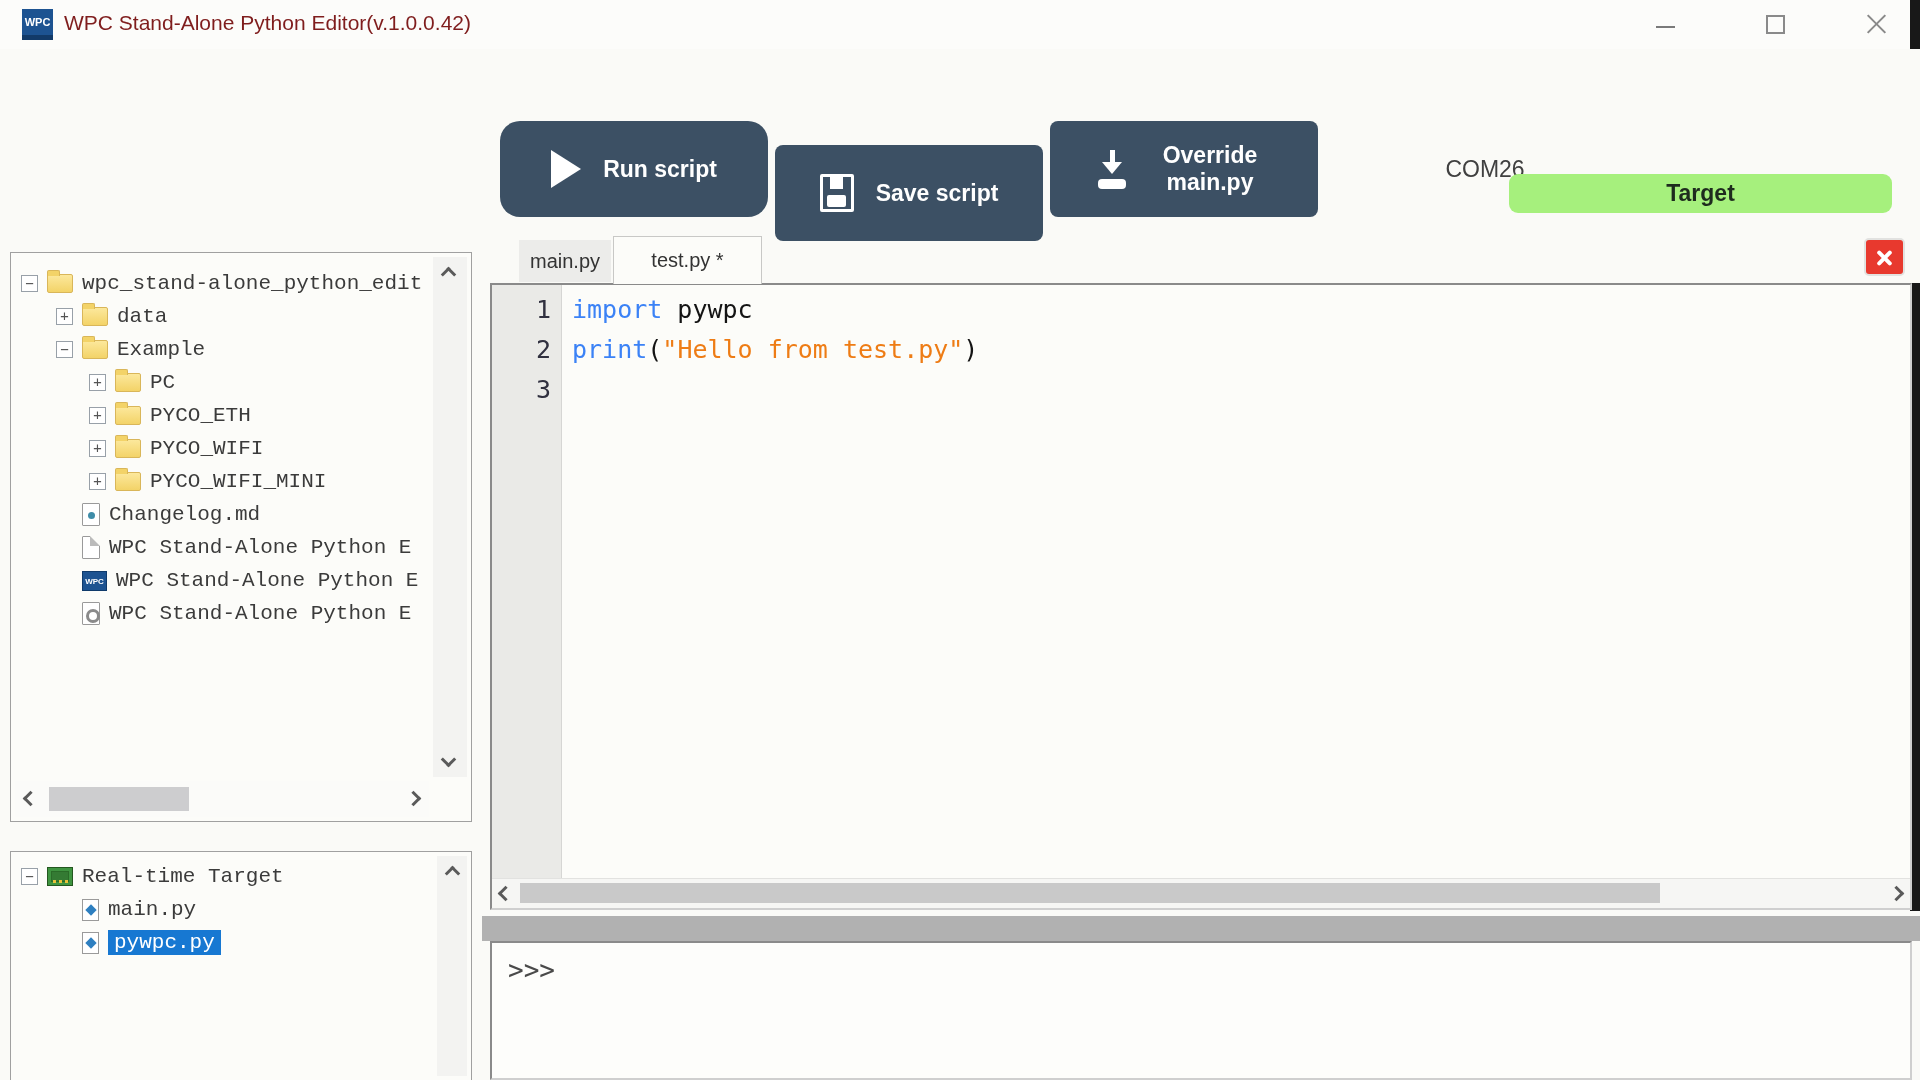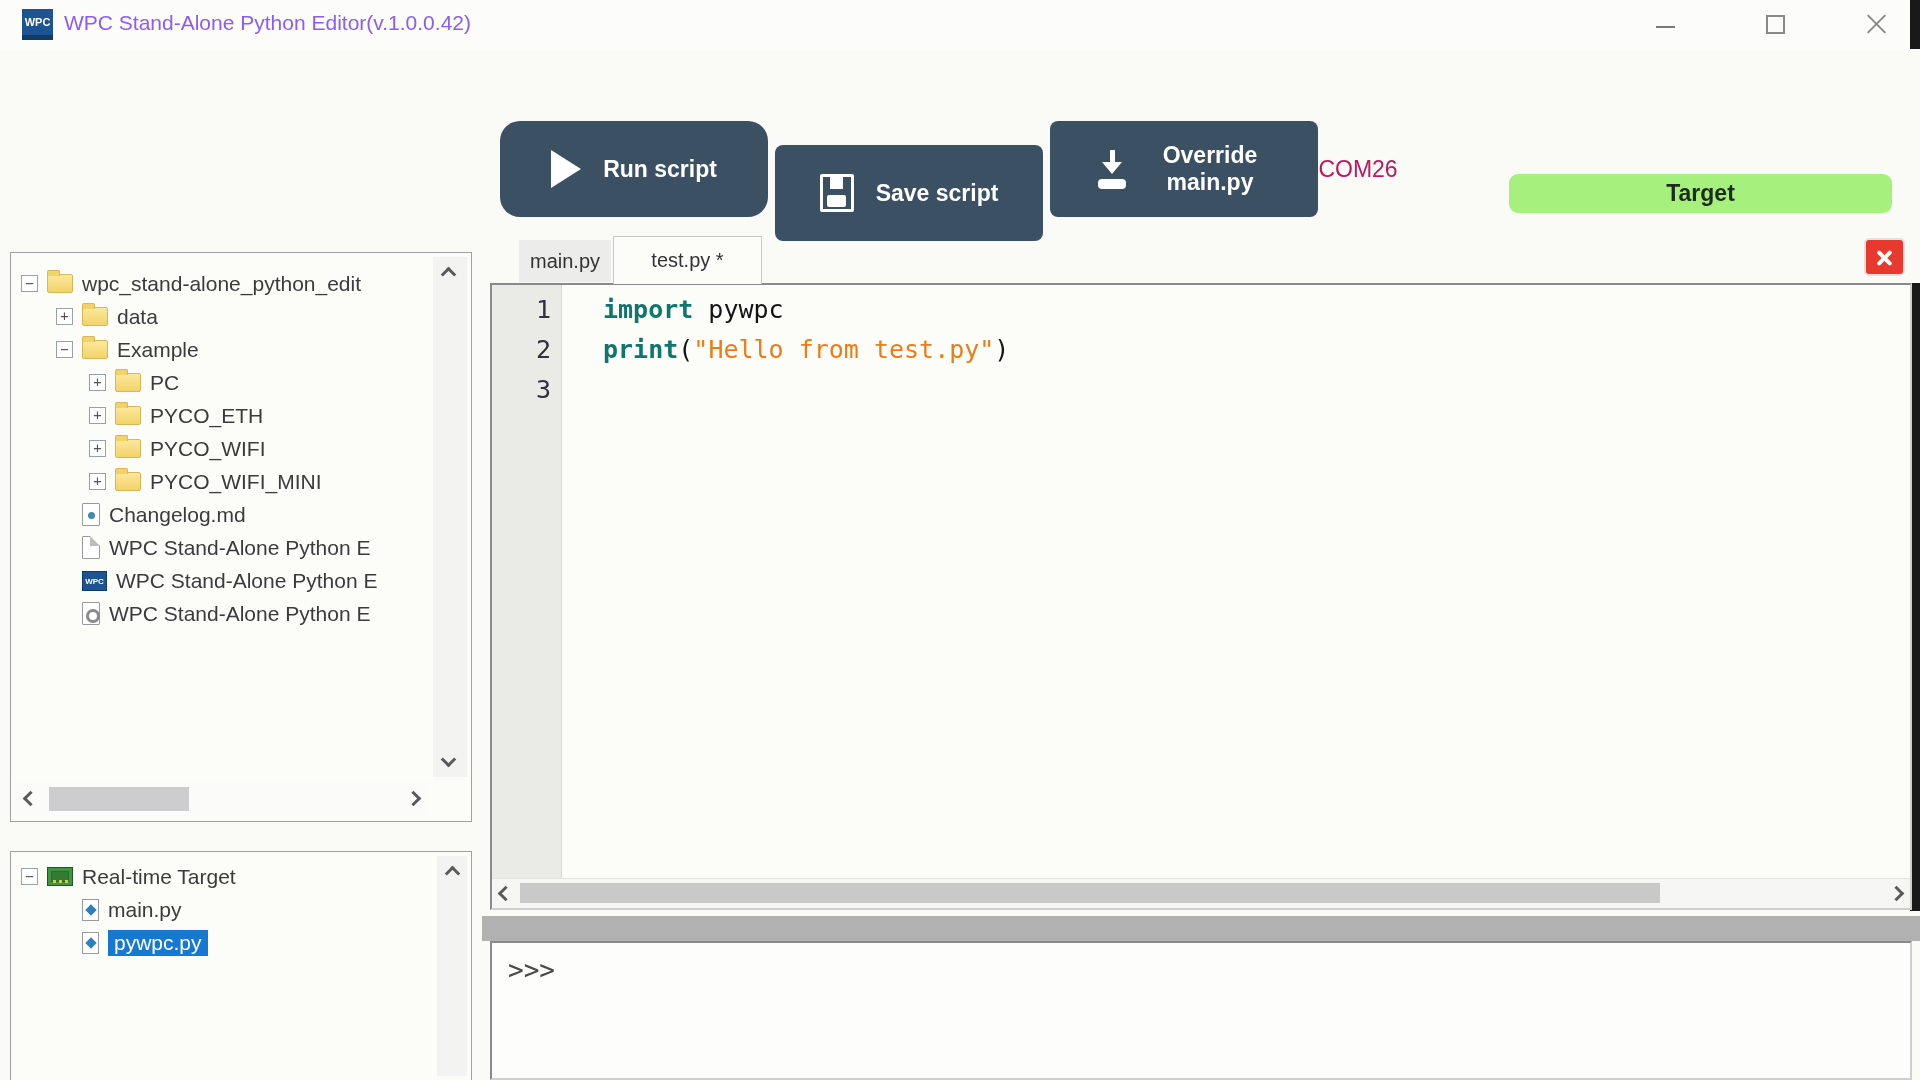--- a/index.html
+++ b/index.html
@@ -5,21 +5,21 @@
   * { margin:0; padding:0; box-sizing:border-box; }
   html,body { width:1920px; height:1080px; overflow:hidden; }
   body { font-family:"Liberation Sans", sans-serif; background:#fafaf7; position:relative; }
   #app { position:absolute; inset:0; }
 
   
   .titlebar { position:absolute; left:0; top:0; width:1920px; height:49px; background:#fcfcfa; }
   .app-icon { position:absolute; left:22px; top:9px; width:31px; height:31px; background:#1d5391;
               color:#fff; font-weight:bold; font-size:11px; line-height:26px; text-align:center;
               border-bottom:5px solid #123a68; }
-  .title-text { position:absolute; left:64px; top:11px; font-size:21px; color:#8b5cf6; }
+  .title-text { position:absolute; left:64px; top:11px; font-size:21px; color:#7f1d1d; }
   .win-btn { position:absolute; top:0; width:56px; height:49px; }
   .win-min  { left:1638px; } .win-max { left:1748px; } .win-close { left:1848px; }
   .glyph-min { position:absolute; left:18px; top:26px; width:19px; height:2px; background:#7a7a7a; }
   .glyph-max { position:absolute; left:18px; top:15px; width:19px; height:19px; border:2px solid #8a8a8a; }
   .glyph-x1, .glyph-x2 { position:absolute; left:16px; top:23px; width:25px; height:2px; background:#8a8a8a; }
   .glyph-x1 { transform:rotate(45deg); } .glyph-x2 { transform:rotate(-45deg); }
 
   
   .menubar { position:absolute; left:0; top:49px; width:1920px; height:46px; background:#f1f1ee;
              display:flex; align-items:center; gap:36px; padding-left:18px; }
@@ -48,21 +48,21 @@
 
   
   .panel-tree { left:10px; top:252px; width:462px; height:570px; }
   .panel-target { left:10px; top:851px; width:462px; height:229px; border-bottom:none; }
   .tree-rows { position:absolute; left:0; top:14px; right:42px; overflow:hidden; }
   .panel-target .tree-rows { top:8px; }
   .trow { height:33px; display:flex; align-items:center; gap:9px; white-space:nowrap; }
   .exp { flex:0 0 17px; width:17px; height:17px; border:1px solid #98a0a8; background:#fff;
          color:#555; font-size:14px; line-height:14px; text-align:center; font-family:"DejaVu Sans Mono",monospace; }
   .exp.hidden { visibility:hidden; }
-  .tlabel { font-size:21px; color:#3b3b3b; }
+  .tlabel { font-size:21px; color:#3b3b3b;font-family:Liberation Mono, monospace; }
   .tlabel.sel { background:#1778d2; color:#fff; padding:1px 6px; }
 
   
   .ticon { flex:0 0 auto; position:relative; }
   .icon-folder { width:26px; height:19px; background:linear-gradient(#fce89c,#f3d368);
                  border:1px solid #d9b659; border-radius:2px; }
   .icon-folder::before { content:''; position:absolute; top:-5px; left:-1px; width:11px; height:5px;
                  background:#f3d368; border:1px solid #d9b659; border-bottom:none; border-radius:2px 2px 0 0; }
   .icon-page { width:18px; height:23px; background:#fff; border:1px solid #9a9a9a; border-radius:1px; }
   .icon-mdfile::after { content:''; position:absolute; left:5px; top:8px; width:7px; height:7px;
@@ -104,22 +104,22 @@
   .icon-play { width:0; height:0; border-left:30px solid #fff; border-top:19px solid transparent;
                border-bottom:19px solid transparent; }
   .icon-save { position:relative; width:34px; height:38px; border:3px solid #fff; border-radius:2px; }
   .icon-save::before { content:''; position:absolute; top:0; left:7px; width:13px; height:12px; background:#fff; }
   .icon-save::after  { content:''; position:absolute; bottom:2px; left:4px; width:19px; height:12px; background:#fff; border-radius:2px; }
   .icon-download { display:flex; flex-direction:column; align-items:center; }
   .dl-stem { width:5px; height:12px; background:#fff; }
   .dl-head { width:0; height:0; border-left:10px solid transparent; border-right:10px solid transparent;
              border-top:12px solid #fff; }
   .dl-bar  { width:28px; height:10px; background:#fff; border-radius:4px; margin-top:5px; }
-  .com-label { position:absolute; left:1293px; top:121px; width:130px; height:96px;
-               display:flex; align-items:center; justify-content:center; font-size:23px; color:#be185d; }
+  .com-label { position:absolute; left:1420px; top:121px; width:130px; height:96px;
+               display:flex; align-items:center; justify-content:center; font-size:23px; color:#404040; }
   .target-btn { position:absolute; left:1509px; top:174px; width:383px; height:39px; background:#a6f07d;
                 border:none; border-radius:9px; font-weight:bold; font-size:23px; color:#1e2b1e;
                 font-family:"Liberation Sans",sans-serif; cursor:pointer; }
 
   
   .tab { position:absolute; display:flex; align-items:center; justify-content:center; font-size:20px; color:#333; }
   .tab-main { left:519px; top:240px; width:92px; height:42px; background:#ececea; }
   .tab-test { left:613px; top:236px; width:149px; height:48px; background:#fcfcf9;
               border:1px solid #c8c8c6; border-bottom:none; z-index:3; }
   .close-btn { position:absolute; left:1864px; top:238px; width:41px; height:38px; background:#e8392e;
@@ -130,21 +130,21 @@
   
   .editor { position:absolute; left:490px; top:283px; width:1422px; height:627px; background:#fcfcf9;
             border:2px solid; border-color:#8a8a8a #cfcfcf #cfcfcf #8a8a8a; }
   .editor-body { display:flex; height:calc(100% - 30px); }
   .gutter { width:70px; background:#eaeae7; border-right:1px solid #d6d6d4; padding-top:5px; }
   .gutter .num { display:block; height:40px; font-family:"DejaVu Sans Mono",monospace; font-size:25px;
                  line-height:40px; text-align:right; padding-right:10px; color:#30303f; }
   .code-area { flex:1; padding:5px 0 0 10px; font-family:"DejaVu Sans Mono",monospace; font-size:25px;
                line-height:40px; white-space:pre; overflow:hidden; }
   .code-line { height:40px; }
-  .tok-kw { color:#0f766e; font-weight:bold;margin-left:31px; }
+  .tok-kw { color:#3b82f6; font-weight:normal; }
   .tok-str { color:#ee7c15; }
   .tok-plain { color:#141414; }
   .ed-hscroll { position:absolute; left:0; right:0; bottom:0; height:30px; background:#f6f6f4;
                 border-top:1px solid #e2e2e0; }
   .ed-hscroll .chv-left { position:absolute; left:8px; top:9px; }
   .ed-hscroll .chv-right { position:absolute; right:8px; top:9px; }
   .ed-thumb { position:absolute; left:28px; top:4px; width:1140px; height:20px; background:#c9c9c9; }
 
   
   .splitter { position:absolute; left:482px; top:916px; width:1438px; height:25px; background:#b1b1b1; }

